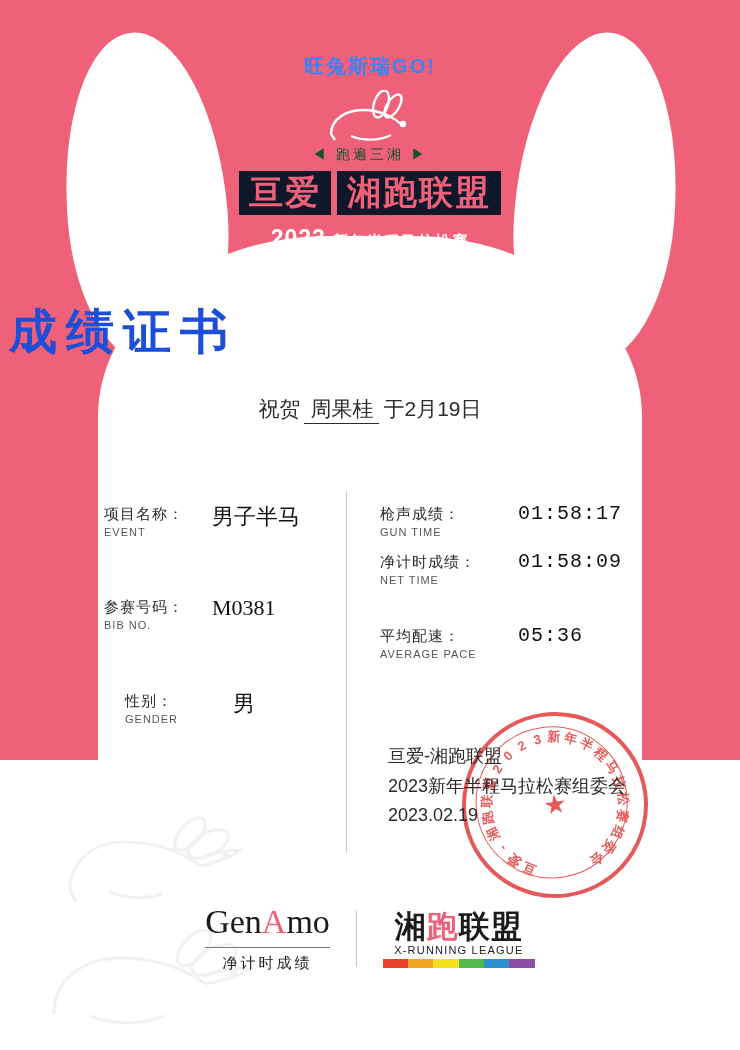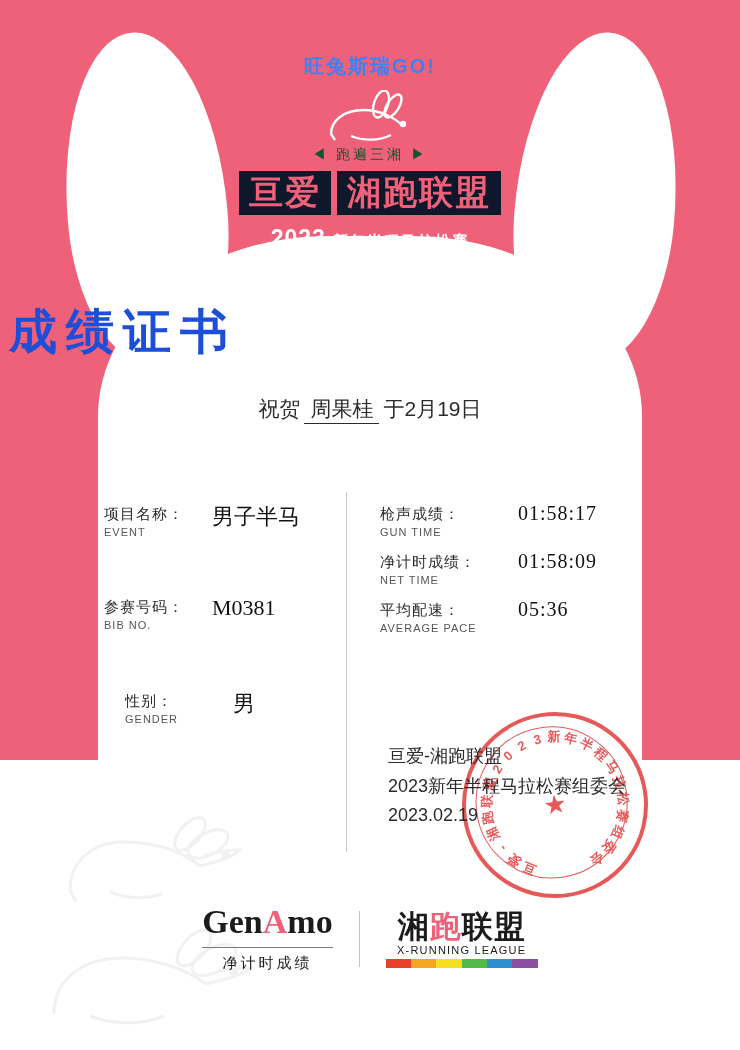--- a/index.html
+++ b/index.html
@@ -205,32 +205,32 @@
     position: absolute;
     left: 108px;
     top: -3px;
     font-size: 22px;
     color: #111111;
     font-family: "Liberation Serif", serif;
     white-space: nowrap;
   }
   .field.right .value {
     left: 138px;
-    font-family: Liberation Serif, serif;
+    font-family: Liberation Mono, monospace;
     font-size: 20px;
     letter-spacing: 1px;
   }
 
   .f-event  { left: 104px; top: 505px; }
   .f-bib    { left: 104px; top: 598px; }
   .f-gender { left: 104px; top: 692px; margin-left: 21px; }
 
   .f-gun    { left: 380px; top: 505px; }
   .f-net    { left: 380px; top: 553px; }
-  .f-pace   { left: 380px; top: 601px; }
+  .f-pace   { left: 380px; top: 627px; }
 
   
   .stamp {
     position: absolute;
     left: 462px;
     top: 712px;
     width: 178px;
     height: 178px;
     border: 4px solid #e02b2b;
     border-radius: 50%;
@@ -298,21 +298,21 @@
     width: 1px;
     height: 56px;
     background: #c4c4c4;
   }
   .genamo {
     text-align: center;
     color: #1b1b1b;
   }
   .genamo-word {
     font-size: 34px;
-    font-weight: bold;
+    font-weight: normal;
     letter-spacing: 0px;
     font-family: "Liberation Serif", serif;
     line-height: 1;
   }
   .genamo-word .pink { color: #ef6079; }
   .genamo-sub {
     margin-top: 8px;
     font-size: 15px;
     letter-spacing: 3px;
     border-top: 1px solid #7a7a7a;

